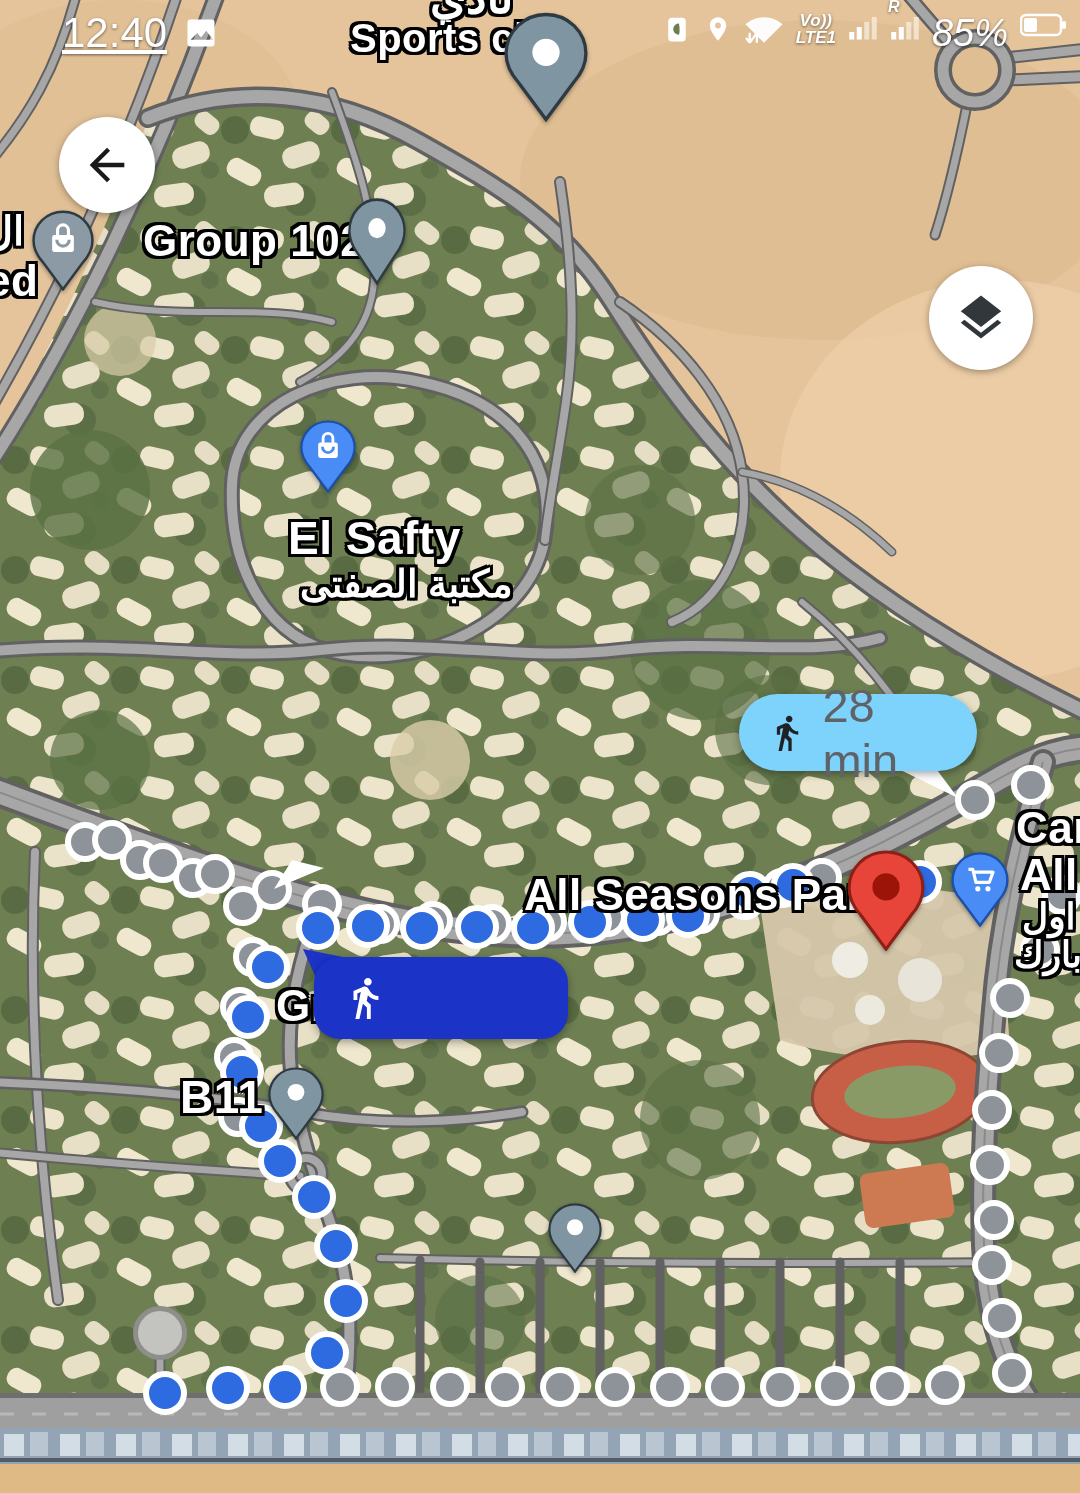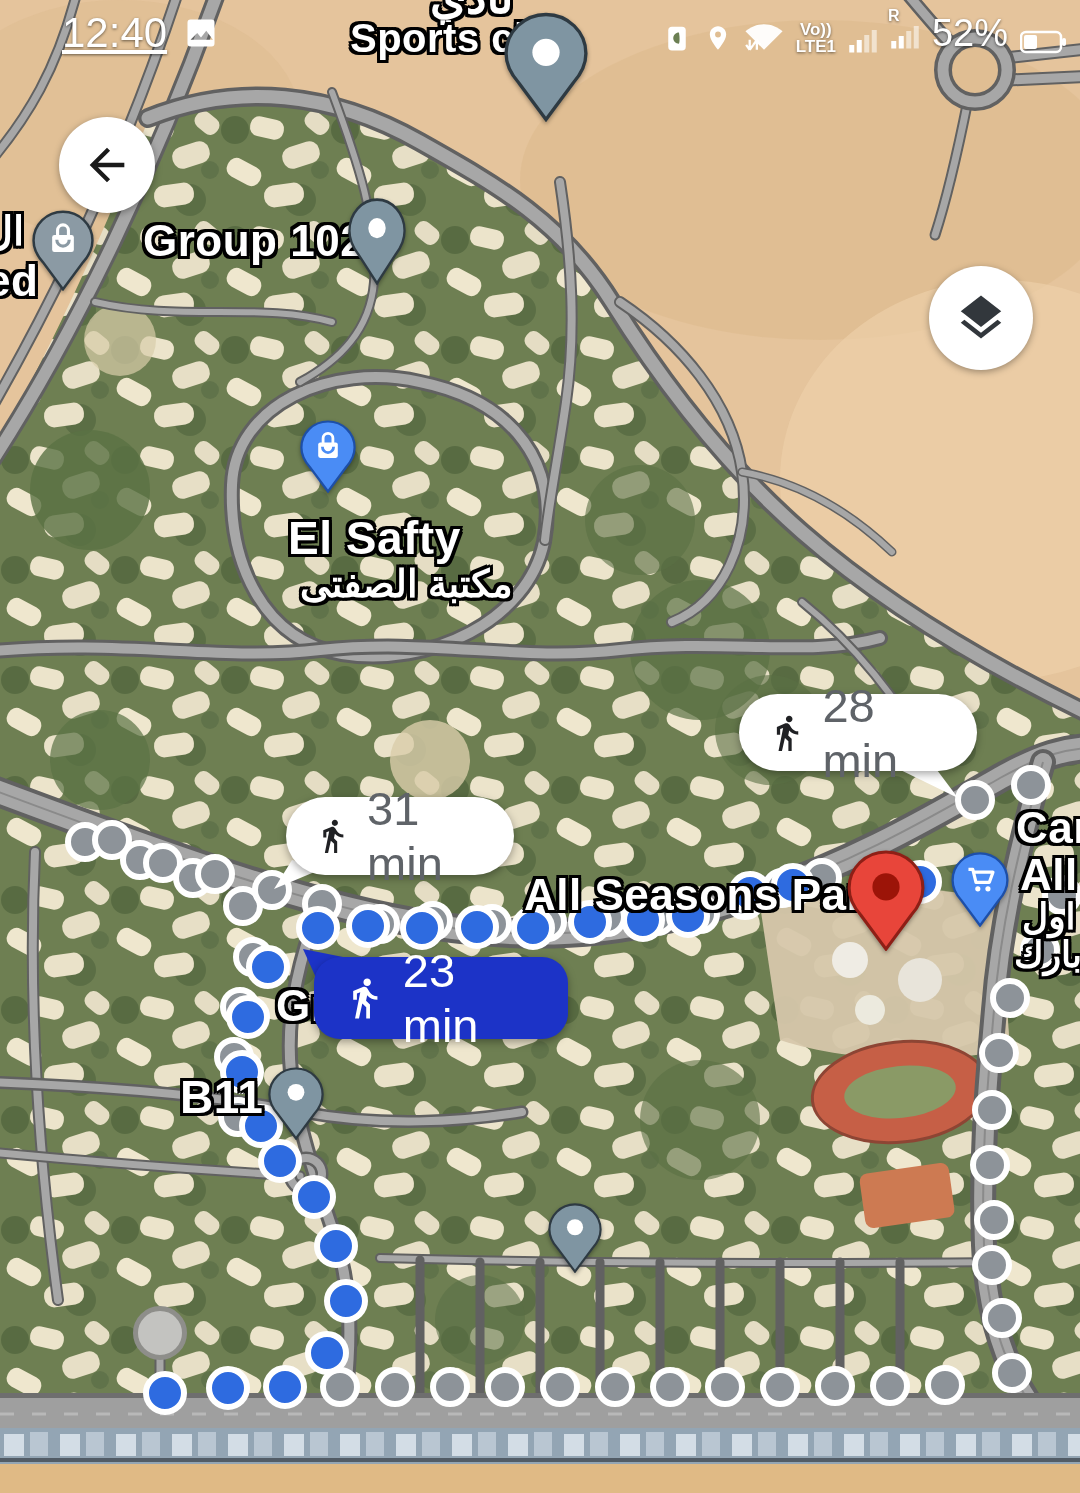--- a/index.html
+++ b/index.html
@@ -15,33 +15,33 @@
   .dot.origin{width:54px;height:54px;background:#c3c3c0;border:5px solid #8e8e8a;}
   
   .map-label{position:absolute;z-index:4;color:#fff;font-weight:700;white-space:nowrap;
     text-shadow:-3px -3px 0 #000,3px -3px 0 #000,-3px 3px 0 #000,3px 3px 0 #000,
     0 -3px 0 #000,0 3px 0 #000,-3px 0 0 #000,3px 0 0 #000;letter-spacing:.5px;}
   
   .pin{position:absolute;z-index:5;filter:drop-shadow(0 2px 2px rgba(0,0,0,.35));}
   
   #tail-layer{z-index:6;}
   .bubble{position:absolute;z-index:7;display:flex;align-items:center;gap:16px;
-    padding:0 28px;border-radius:39px;background:#ffffff;box-shadow:0 3px 8px rgba(0,0,0,.35);}
+    padding:0 28px;border-radius:39px;background:#7dd3fc;box-shadow:0 3px 8px rgba(0,0,0,.35);}
   .bubble .dur{font-size:47px;color:#5f6368;font-weight:500;}
   .bubble.selected{background:#1c33c7;border-radius:26px;}
   .bubble.selected .dur{color:#fff;}
   
   .round-btn{position:absolute;z-index:8;background:#fff;border-radius:50%;
     display:flex;align-items:center;justify-content:center;box-shadow:0 2px 7px rgba(0,0,0,.35);}
   
   #statusbar{position:absolute;left:0;top:0;width:1080px;height:66px;z-index:9;
     display:flex;align-items:center;color:#fff;
     text-shadow:0 1px 3px rgba(0,0,0,.55);}
   #statusbar .time{font-size:42px;margin-left:62px;font-weight:400;text-decoration:underline;}
-  #statusbar .right{margin-left:auto;margin-right:14px;display:flex;align-items:flex-end;gap:12px;}
+  #statusbar .right{margin-left:auto;margin-right:14px;display:flex;align-items:flex-start;gap:12px;font-style:italic;}
   .net-block{display:flex;flex-direction:column;align-items:center;line-height:1;}
   .net-block span{font-size:17px;font-weight:700;}
   .sim2{position:relative;}
   .sim2 .r{position:absolute;left:-2px;top:-14px;font-size:16px;font-weight:700;}
   #statusbar .pct{font-size:38px;}
 </style>
 </head>
 <body>
 
 <div id="screen">
@@ -349,32 +349,25 @@
     <polygon points="303,949 368,962 326,1000" fill="#1c33c7"></polygon>
   </svg>
 
   <div class="bubble" style="left:739px;top:694px;width:238px;height:77px;box-sizing:border-box;">
     <svg width="44" height="44" viewBox="0 0 24 24">
       <path fill="#202124" d="M13.5 5.5c1.1 0 2-.9 2-2s-.9-2-2-2-2 .9-2 2 .9 2 2 2zM9.8 8.9 7 23h2.1l1.8-8 2.1 2v6h2v-7.5l-2.1-2 .6-3c1.3 1.5 3.3 2.5 5.5 2.5v-2c-1.9 0-3.5-1-4.3-2.4l-1-1.6c-.4-.6-1-1-1.7-1-.3 0-.5.1-.8.1L6 8.3V13h2V9.6l1.8-.7"></path>
     </svg>
     <span class="dur">28 min</span>
   </div>
 
-  <div class="bubble" style="left:286px;top:797px;width:228px;height:78px;box-sizing:border-box;">
-    <svg width="44" height="44" viewBox="0 0 24 24">
-      <path fill="#202124" d="M13.5 5.5c1.1 0 2-.9 2-2s-.9-2-2-2-2 .9-2 2 .9 2 2 2zM9.8 8.9 7 23h2.1l1.8-8 2.1 2v6h2v-7.5l-2.1-2 .6-3c1.3 1.5 3.3 2.5 5.5 2.5v-2c-1.9 0-3.5-1-4.3-2.4l-1-1.6c-.4-.6-1-1-1.7-1-.3 0-.5.1-.8.1L6 8.3V13h2V9.6l1.8-.7"></path>
-    </svg>
-    <span class="dur">31 min</span>
-  </div>
 
   <div class="bubble selected" style="left:314px;top:957px;width:254px;height:82px;box-sizing:border-box;">
     <svg width="46" height="46" viewBox="0 0 24 24">
       <path fill="#ffffff" d="M13.5 5.5c1.1 0 2-.9 2-2s-.9-2-2-2-2 .9-2 2 .9 2 2 2zM9.8 8.9 7 23h2.1l1.8-8 2.1 2v6h2v-7.5l-2.1-2 .6-3c1.3 1.5 3.3 2.5 5.5 2.5v-2c-1.9 0-3.5-1-4.3-2.4l-1-1.6c-.4-.6-1-1-1.7-1-.3 0-.5.1-.8.1L6 8.3V13h2V9.6l1.8-.7"></path>
     </svg>
-    <span class="dur">23 min</span>
   </div>
 
   <div class="round-btn" style="left:59px;top:117px;width:96px;height:96px;">
     <svg width="52" height="52" viewBox="0 0 24 24">
       <path fill="#1a1a1a" d="M20 11H7.83l5.59-5.59L12 4l-8 8 8 8 1.41-1.41L7.83 13H20v-2z"></path>
     </svg>
   </div>
   <div class="round-btn" style="left:929px;top:266px;width:104px;height:104px;">
     <svg width="54" height="54" viewBox="0 0 24 24">
       <path fill="#32373c" d="m11.99 18.54-7.37-5.73L3 14.07l9 7 9-7-1.63-1.27-7.38 5.74zM12 16l7.36-5.73L21 9l-9-7-9 7 1.63 1.27L12 16z"></path>
@@ -412,21 +405,21 @@
       </svg>
       <div class="sim2">
         <span class="r">R</span>
         <svg width="30" height="30" viewBox="0 0 24 24">
           <rect x="1" y="16" width="4" height="6" fill="#fff"></rect>
           <rect x="7" y="12" width="4" height="10" fill="#fff"></rect>
           <rect x="13" y="8" width="4" height="14" fill="#fff" opacity=".55"></rect>
           <rect x="19" y="4" width="4" height="18" fill="#fff" opacity=".55"></rect>
         </svg>
       </div>
-      <span class="pct">52%</span>
+      <span class="pct">85%</span>
       <svg width="46" height="26" viewBox="0 0 46 26">
         <rect x="1" y="3" width="40" height="20" rx="5" fill="none" stroke="#fff" stroke-width="2.5"></rect>
         <rect x="4" y="6" width="13" height="14" rx="2" fill="#fff"></rect>
         <rect x="42" y="9" width="4" height="8" rx="2" fill="#fff"></rect>
       </svg>
     </div>
   </div>
 
 </div>
 

